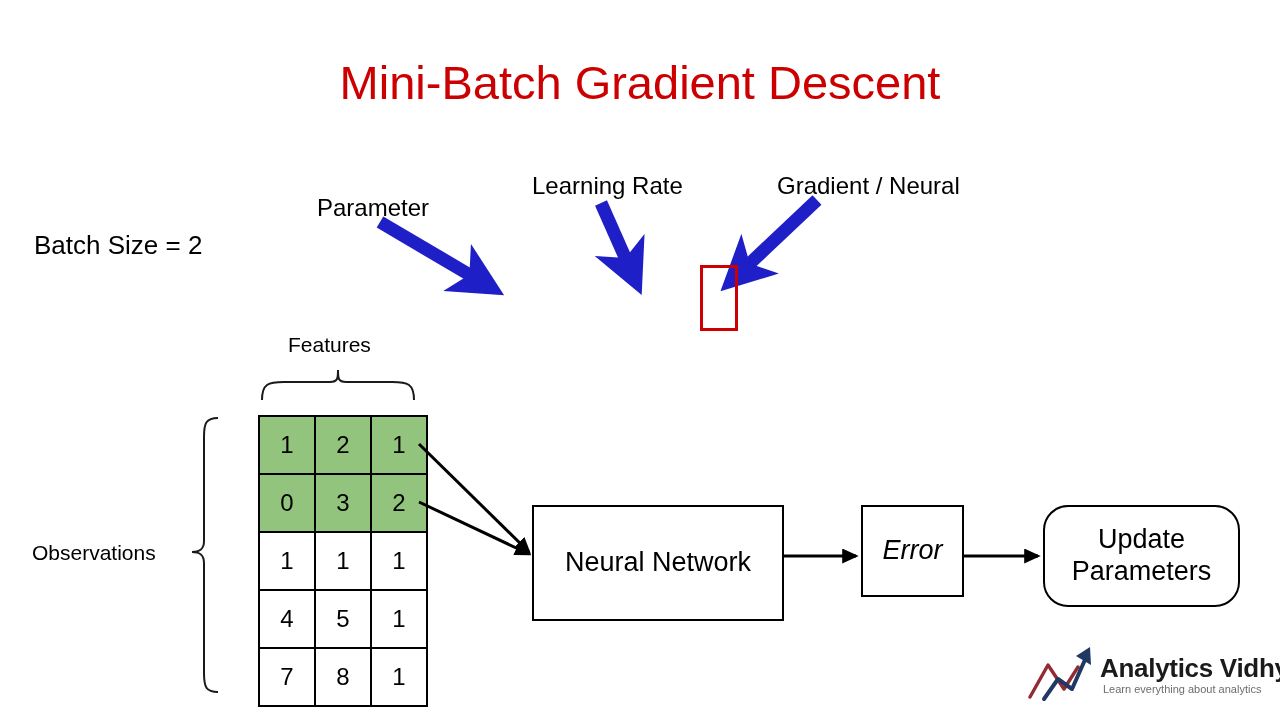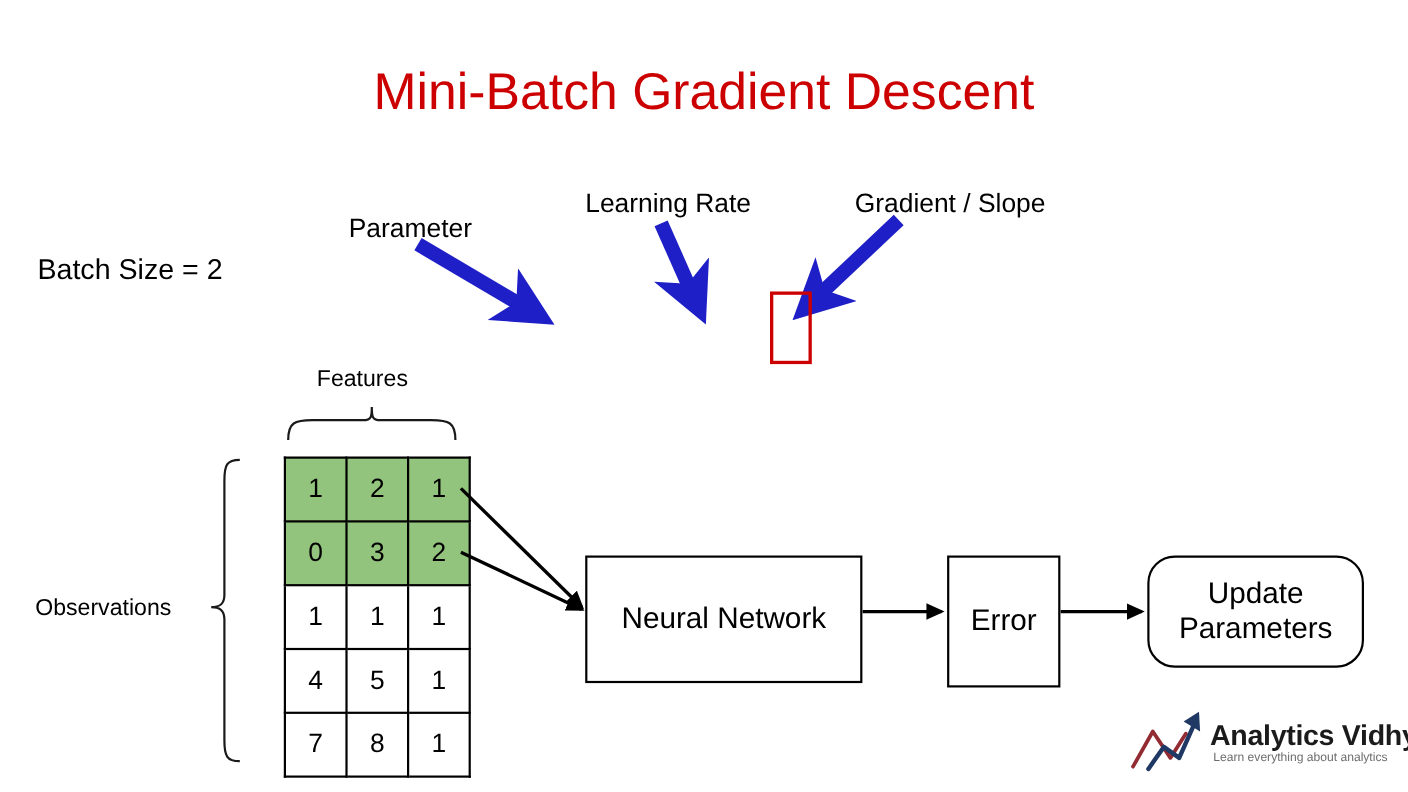--- a/index.html
+++ b/index.html
@@ -136,21 +136,21 @@
     text-align: center;
     font-size: 27px;
     line-height: 1.18;
   }
   #box-neural-network {
     left: 532px; top: 505px;
     width: 252px; height: 116px;
   }
   #box-error {
     left: 861px; top: 505px;
-    width: 103px; height: 120px;
+    width: 103px; height: 92px; font-style: italic;
   }
   #box-update-parameters {
     left: 1043px; top: 505px;
     width: 197px; height: 102px;
     padding: 0 6px;
     border-radius: 25px;
   }
 
   
   #logo {
@@ -188,21 +188,21 @@
 <body>
 
 <div id="slide">
 
   <div id="title">Mini-Batch Gradient Descent</div>
 
   <div id="batch-size">Batch Size = 2</div>
 
   <div class="callout-label" id="label-parameter">Parameter</div>
   <div class="callout-label" id="label-learning-rate">Learning Rate</div>
-  <div class="callout-label" id="label-gradient">Gradient / Slope</div>
+  <div class="callout-label" id="label-gradient">Gradient / Neural</div>
 
   <svg id="arrow-layer" viewBox="0 0 1280 720">
     <defs>
       <marker id="bluehead" markerWidth="4.2" markerHeight="4.2" refX="1.6" refY="2.1" orient="auto">
         <path d="M0,0 L4.2,2.1 L0,4.2 L1.1,2.1 Z" fill="#1f1fc8"></path>
       </marker>
       <marker id="blackhead" markerWidth="5.5" markerHeight="5" refX="4.6" refY="2.5" orient="auto">
         <path d="M0,0 L5.5,2.5 L0,5 Z" fill="#000000"></path>
       </marker>
     </defs>

